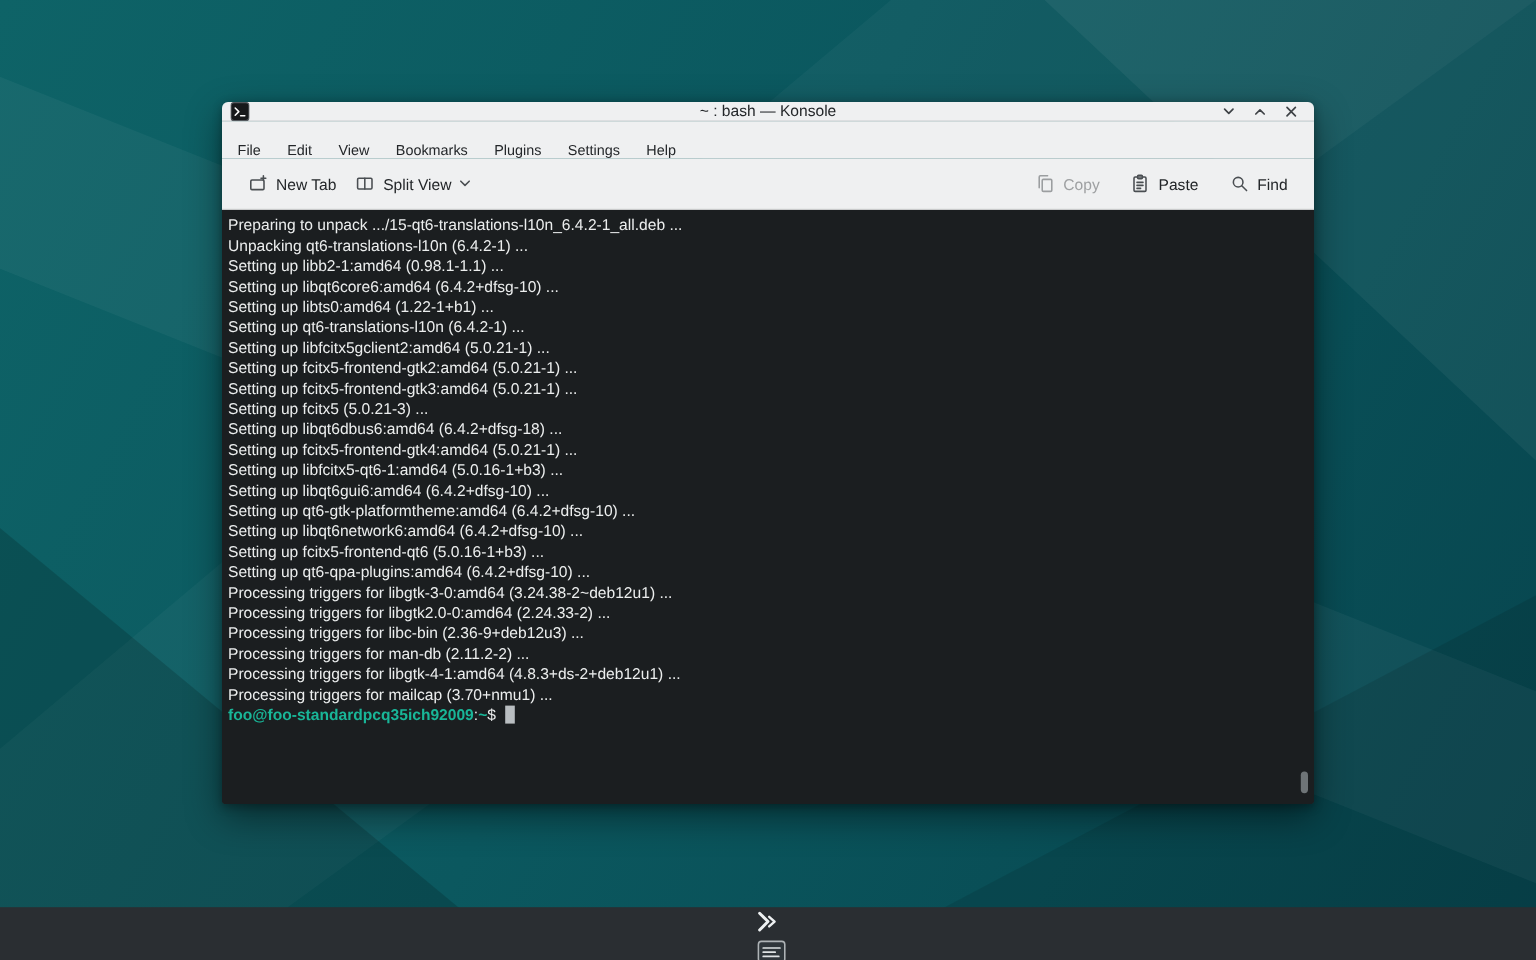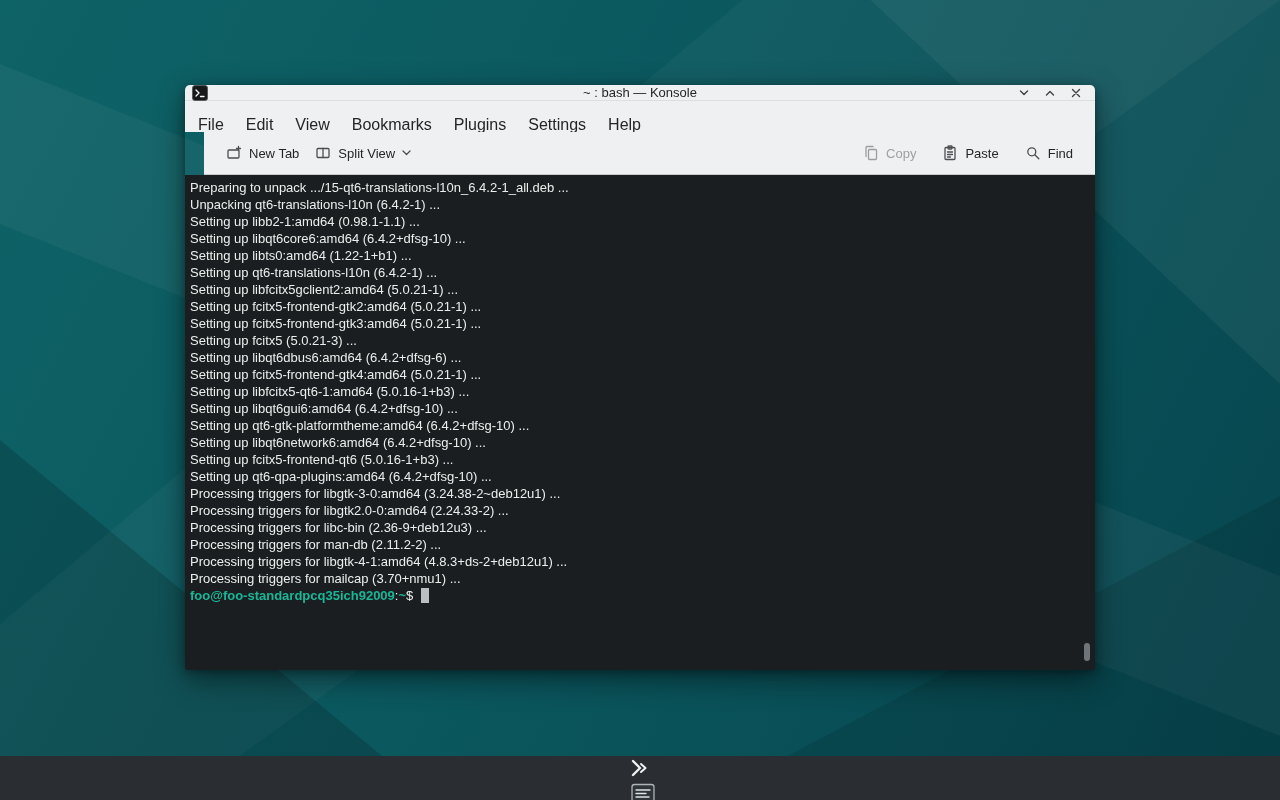--- a/index.html
+++ b/index.html
@@ -22,24 +22,24 @@
   .titlebar { height:16px; background:#eff0f1; border-bottom:1px solid #dcdee0;
     position:relative; display:flex; align-items:center; flex:0 0 auto; }
   .titlebar .app-icon { margin-left:7px; width:16px; height:16px; }
   .titlebar .title { position:absolute; left:0; right:0; text-align:center;
     font-size:13px; color:#232629; }
   .win-btns { margin-left:auto; display:flex; align-items:center; gap:8px; padding-right:10px; z-index:2; }
   .win-btn { width:18px; height:18px; display:flex; align-items:center; justify-content:center; cursor:pointer; }
 
   .menubar { height:31px; background:#eff0f1; display:flex; align-items:center;
     gap:4px; padding-left:4px; flex:0 0 auto; }
-  .menu-item { font-size:16px; color:#232629; padding:5px 9px; border-radius:3px; cursor:default;margin-top:17px; }
+  .menu-item { font-size:12px; color:#232629; padding:5px 9px; border-radius:3px; cursor:default;margin-top:17px; }
 
   .toolbar { height:43px; background:#eff0f1; border-bottom:1px solid #c9cacb;
-    display:flex; align-items:center; padding:0 14px; flex:0 0 auto;margin-left:19px; }
+    display:flex; align-items:center; padding:0 14px; flex:0 0 auto; }
   .tool-btn { display:flex; align-items:center; gap:7px; font-size:13px; color:#232629;
     background:none; border:none; padding:6px 8px; border-radius:3px; font-family:inherit; }
   .tool-btn.disabled { color:#9ea0a2; }
   .tool-btn.disabled svg { opacity:0.5; }
   .tool-spacer { flex:1; }
   .tool-group-right { display:flex; align-items:flex-end; gap:10px; }
   .tool-ic { stroke:#4a4e52; fill:none; stroke-width:1.3; stroke-linecap:round; stroke-linejoin:round; }
 
   
   .terminal { flex:1; background:#1b1e20; position:relative;
@@ -172,21 +172,21 @@
           <div class="term-line">Preparing to unpack .../15-qt6-translations-l10n_6.4.2-1_all.deb ...</div>
           <div class="term-line">Unpacking qt6-translations-l10n (6.4.2-1) ...</div>
           <div class="term-line">Setting up libb2-1:amd64 (0.98.1-1.1) ...</div>
           <div class="term-line">Setting up libqt6core6:amd64 (6.4.2+dfsg-10) ...</div>
           <div class="term-line">Setting up libts0:amd64 (1.22-1+b1) ...</div>
           <div class="term-line">Setting up qt6-translations-l10n (6.4.2-1) ...</div>
           <div class="term-line">Setting up libfcitx5gclient2:amd64 (5.0.21-1) ...</div>
           <div class="term-line">Setting up fcitx5-frontend-gtk2:amd64 (5.0.21-1) ...</div>
           <div class="term-line">Setting up fcitx5-frontend-gtk3:amd64 (5.0.21-1) ...</div>
           <div class="term-line">Setting up fcitx5 (5.0.21-3) ...</div>
-          <div class="term-line">Setting up libqt6dbus6:amd64 (6.4.2+dfsg-6) ...</div>
+          <div class="term-line">Setting up libqt6dbus6:amd64 (6.4.2+dfsg-18) ...</div>
           <div class="term-line">Setting up fcitx5-frontend-gtk4:amd64 (5.0.21-1) ...</div>
           <div class="term-line">Setting up libfcitx5-qt6-1:amd64 (5.0.16-1+b3) ...</div>
           <div class="term-line">Setting up libqt6gui6:amd64 (6.4.2+dfsg-10) ...</div>
           <div class="term-line">Setting up qt6-gtk-platformtheme:amd64 (6.4.2+dfsg-10) ...</div>
           <div class="term-line">Setting up libqt6network6:amd64 (6.4.2+dfsg-10) ...</div>
           <div class="term-line">Setting up fcitx5-frontend-qt6 (5.0.16-1+b3) ...</div>
           <div class="term-line">Setting up qt6-qpa-plugins:amd64 (6.4.2+dfsg-10) ...</div>
           <div class="term-line">Processing triggers for libgtk-3-0:amd64 (3.24.38-2~deb12u1) ...</div>
           <div class="term-line">Processing triggers for libgtk2.0-0:amd64 (2.24.33-2) ...</div>
           <div class="term-line">Processing triggers for libc-bin (2.36-9+deb12u3) ...</div>

